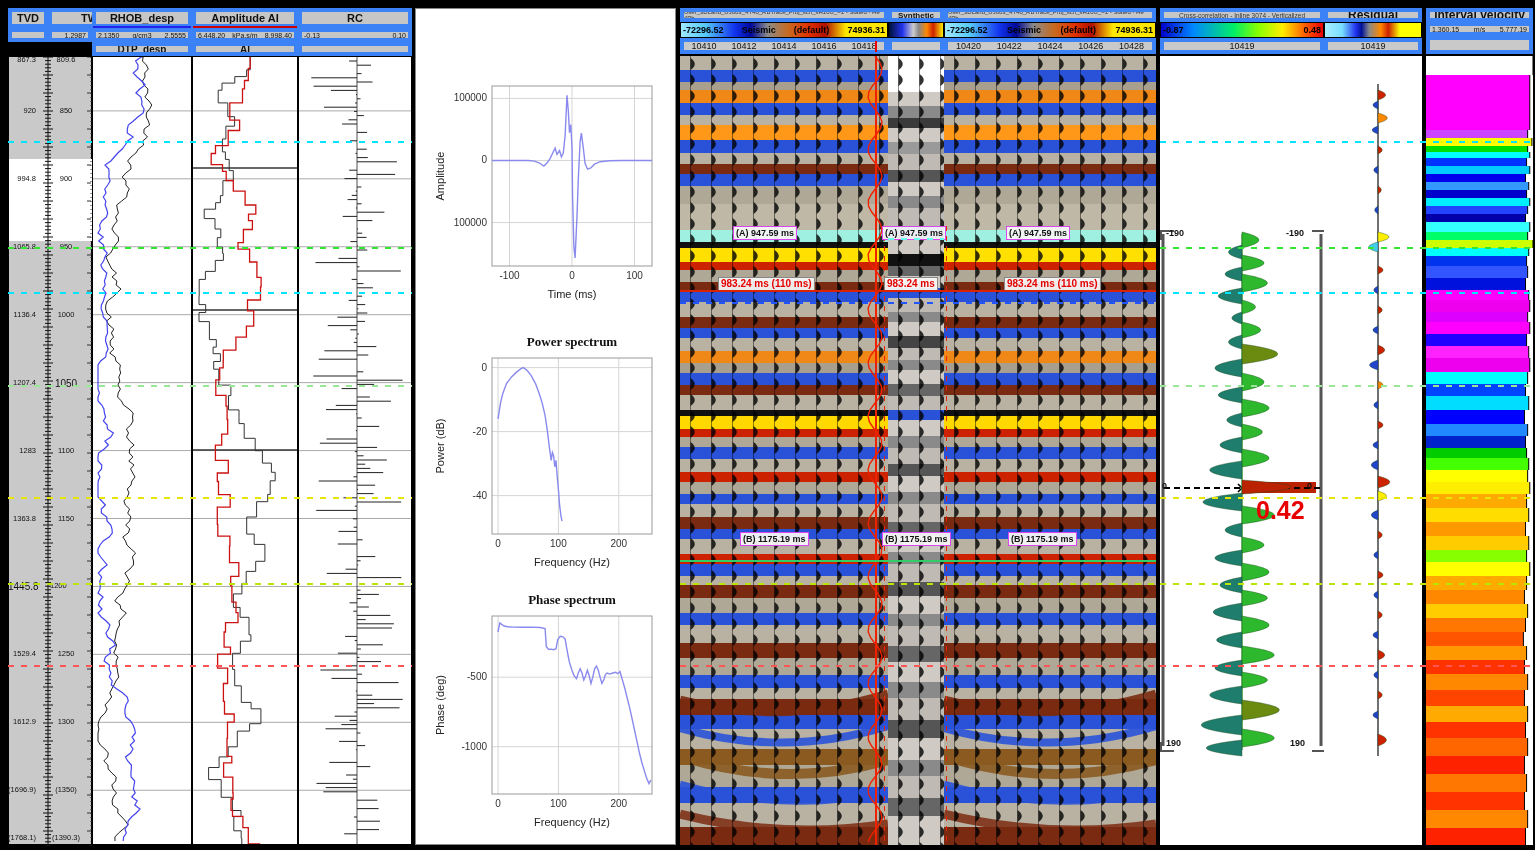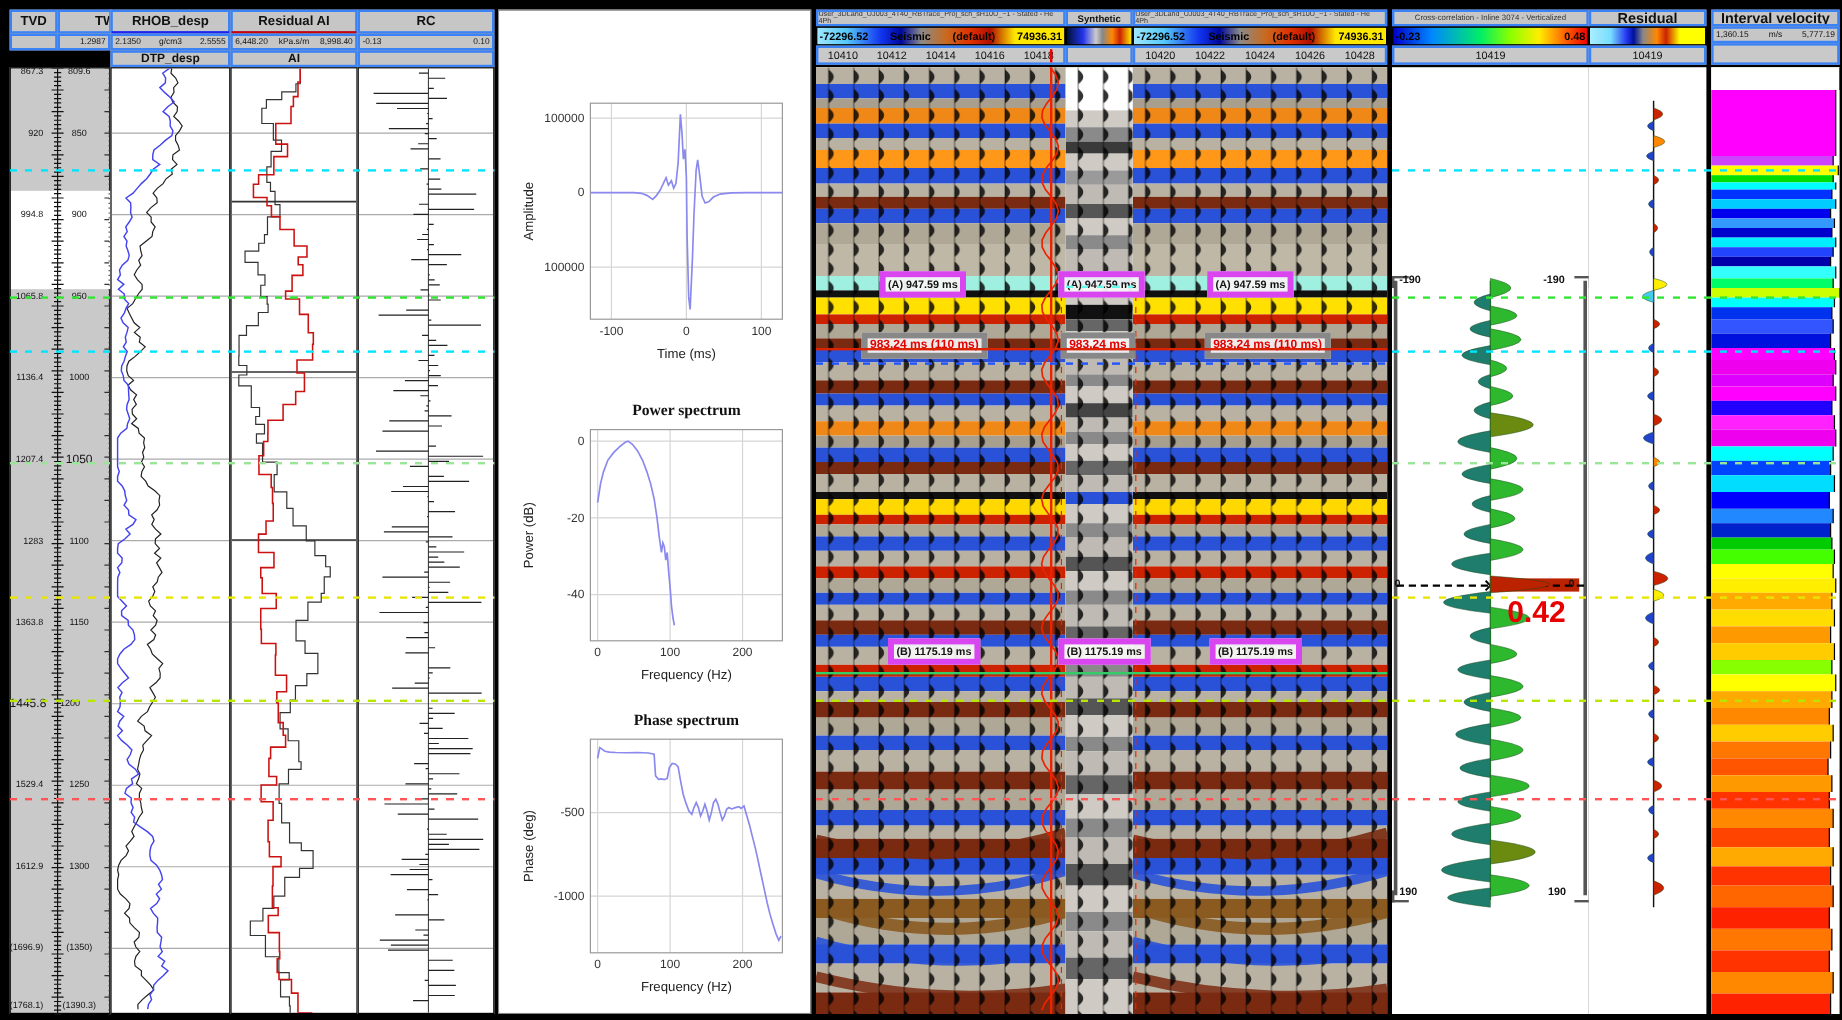--- a/index.html
+++ b/index.html
@@ -1,29 +1,29 @@
 <!DOCTYPE html>
 <html><head>
 <meta charset="utf-8">
 <style>
   html,body{margin:0;padding:0;background:#000;}
   #stage{position:relative;width:1535px;height:850px;background:#000;overflow:hidden;
          font-family:"Liberation Sans",sans-serif;}
-  .hcell{position:absolute;box-sizing:border-box;background:#c6c6c6;border:2px solid #3b82f6;
+  .hcell{position:absolute;box-sizing:border-box;background:#c6c6c6;border:4px solid #3b82f6;
          display:flex;align-items:center;justify-content:center;color:#111;overflow:hidden;}
   .title{font-weight:bold;font-size:11px;}
   .title-sm{font-weight:bold;font-size:10px;}
   .scalerow{font-size:7px;justify-content:space-between;padding:0 2px;}
   .tinyrow{font-size:6px;color:#333;justify-content:center;letter-spacing:0;}
   .tracenums{font-size:9px;justify-content:space-around;background:#c9c9c9;}
   .body{position:absolute;box-sizing:border-box;background:#fff;border:1px solid #000;}
   .cbar{position:absolute;box-sizing:border-box;border:1px solid #000;display:flex;
         align-items:center;justify-content:space-between;font-size:9px;font-weight:bold;
         color:#000;padding:0 2px;}
-  .ann{position:absolute;background:rgba(245,245,245,.95);border:5px solid #d946ef;
+  .ann{position:absolute;background:rgba(245,245,245,.95);border:1px solid #d946ef;
        font-size:9px;font-weight:bold;color:#111;padding:0 2px;line-height:12px;white-space:nowrap;text-align:right;}
   .ann.red{color:#e40000;border-color:#888;font-size:10px;}
   .dash{position:absolute;height:2px;}
   .vline{position:absolute;width:2px;}
   .xlab{position:absolute;font-size:9px;font-weight:bold;color:#111;white-space:nowrap;}
   .corr-val{position:absolute;font-size:25px;font-weight:bold;color:#e80000;
             font-family:"Liberation Sans",sans-serif;}
   .bk{position:absolute;width:12px;height:8px;border:2px solid #555;}
   .bk.tl{border-right:none;border-bottom:none;}
   .bk.tr{border-left:none;border-bottom:none;}
@@ -43,21 +43,21 @@
 
   <div class="hcell title" style="left:92px;top:8px;width:100px;height:20px;">RHOB_desp</div>
   <div id="rhob-accent" style="position: absolute; left: 93px; top: 26px; width: 98px; height: 2px; background: rgb(34, 34, 238);"></div>
   <div class="hcell scalerow" style="left:92px;top:28px;width:100px;height:14px;">
     <span>2.1350</span>
     <span>g/cm3</span>
     <span>2.5555</span>
   </div>
   <div class="hcell title-sm" style="left:92px;top:42px;width:100px;height:14px;">DTP_desp</div>
 
-  <div class="hcell title" style="left:192px;top:8px;width:106px;height:20px;">Residual AI</div>
+  <div class="hcell title" style="left:192px;top:8px;width:106px;height:20px;">Amplitude AI</div>
   <div id="ai-accent" style="position: absolute; left: 193px; top: 26px; width: 104px; height: 2px; background: rgb(204, 0, 0);"></div>
   <div class="hcell scalerow" style="left:192px;top:28px;width:106px;height:14px;">
     <span>6,448.20</span>
     <span>kPa.s/m</span>
     <span>8,998.40</span>
   </div>
   <div class="hcell title-sm" style="left:192px;top:42px;width:106px;height:14px;">AI</div>
 
   <div class="hcell title" style="left:298px;top:8px;width:114px;height:20px;">RC</div>
   <div class="hcell scalerow" style="left:298px;top:28px;width:114px;height:14px;">
@@ -725,21 +725,21 @@
         <path d="M0,672 q106,30 212,-2" stroke="#2a52d8" stroke-width="8" fill="none" stroke-opacity="0.9"></path>
         <path d="M0,700 q106,34 212,4" stroke="#8a5a20" stroke-width="10" fill="none" stroke-opacity="0.9"></path>
         <path d="M0,728 q106,30 212,8" stroke="#2a52d8" stroke-width="7" fill="none" stroke-opacity="0.9"></path>
         <path d="M0,758 q106,26 212,10" stroke="#7a2a10" stroke-width="9" fill="none" stroke-opacity="0.85"></path>
         <rect x="0" y="0" width="212" height="789" fill="url(#seisR-svg-wig)"></rect>
       </svg>
   </div>
 
   <div class="hcell tinyrow" style="left:1160px;top:8px;width:164px;height:14px;font-size:6.5px;">Cross-correlation - Inline 3074 - Verticalized</div>
   <div class="cbar" id="xcorr-cbar" style="left: 1160px; top: 22px; width: 164px; height: 16px; background: linear-gradient(90deg, rgb(0, 0, 204), rgb(0, 136, 255) 20%, rgb(0, 238, 102) 45%, rgb(136, 255, 0) 60%, rgb(255, 238, 0) 75%, rgb(255, 102, 0) 88%, rgb(238, 0, 0));">
-    <span>-0.23</span>
+    <span>-0.87</span>
     <span>0.48</span>
   </div>
   <div class="hcell tracenums" style="left:1160px;top:38px;width:164px;height:16px;">10419</div>
   <div class="body" style="left:1160px;top:56px;width:164px;height:789px;border:none;background:#fff;">
     <svg id="xcorr-svg" width="164" height="789">
         <line x1="3" y1="178" x2="3" y2="690" stroke="#555" stroke-width="3"></line>
         <line x1="161" y1="178" x2="161" y2="690" stroke="#555" stroke-width="3"></line>
         <rect x="82" y="426" width="74" height="11" fill="#bb2200"></rect>
         <line x1="4" y1="432" x2="160" y2="432" stroke="#000" stroke-width="2" stroke-dasharray="6,4"></line>
         <path d="M78,428 L86,436 M86,428 L78,436" stroke="#000" stroke-width="1.6"></path>

